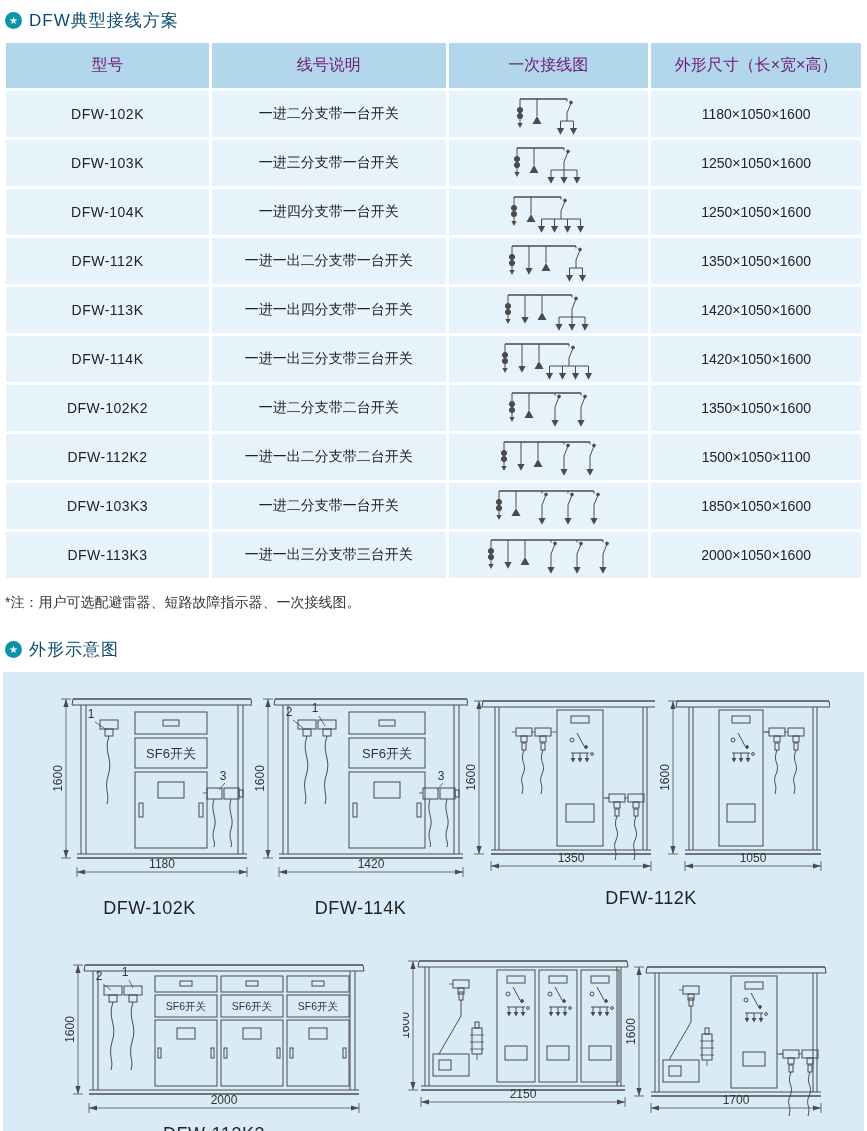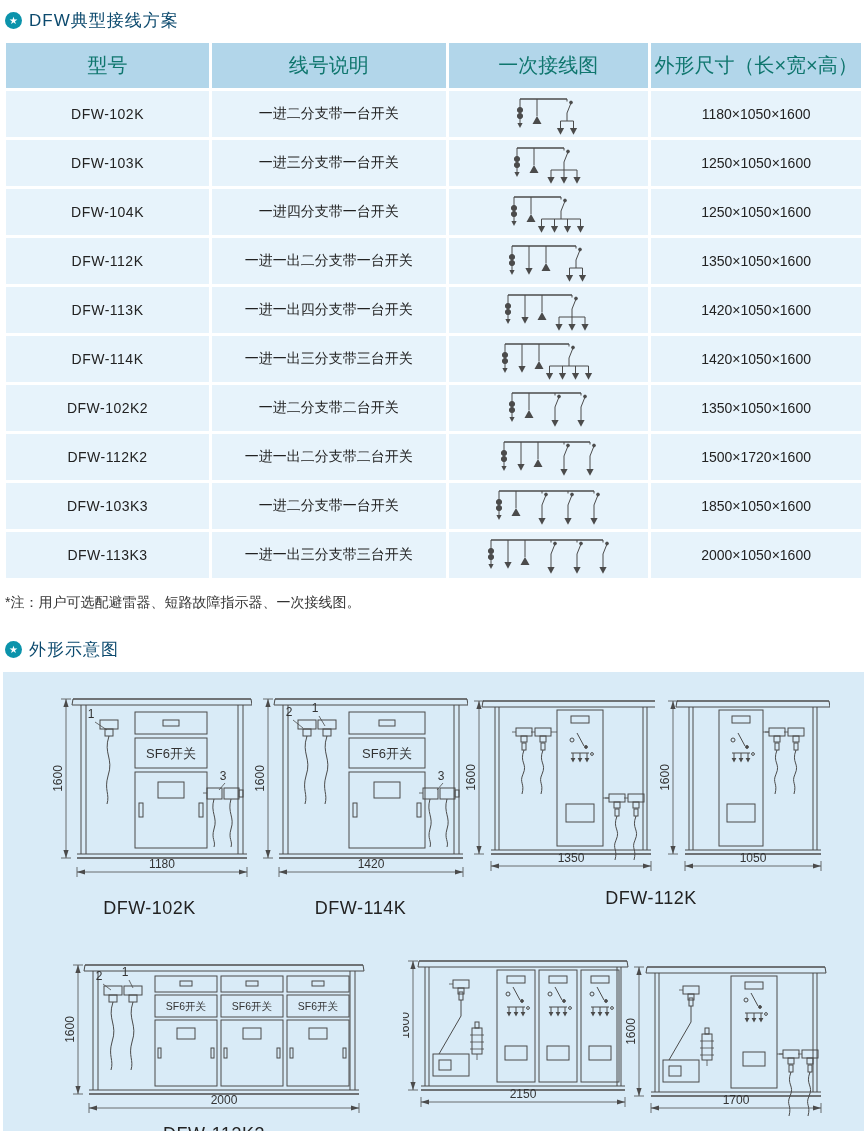--- a/index.html
+++ b/index.html
@@ -4,21 +4,21 @@
 <style>
   html,body{margin:0;padding:0;background:#ffffff;}
   body{width:867px;height:1131px;overflow:hidden;
        font-family:"Liberation Sans","DejaVu Sans",sans-serif;color:#2b2b2b;}
   .page{position:relative;width:867px;height:1131px;}
   .sec-title{display:flex;align-items:center;gap:7px;margin:0 0 0 5px;padding-top:9px;}
   .badge{width:17px;height:17px;border-radius:50%;background:#0b93ab;color:#fff;
          font-size:10px;line-height:17px;text-align:center;flex:0 0 auto;}
   .sec-title .t{color:#0c4a6e;font-size:17px;font-weight:normal;letter-spacing:1px;}
   table.spec{width:861px;margin:8px 3px 0;border-collapse:separate;border-spacing:3px;table-layout:fixed;}
-  table.spec th{background:#b2d6ea;height:43px;font-weight:normal;font-size:20px;color:#0f766e;}
+  table.spec th{background:#b2d6ea;height:43px;font-weight:normal;font-size:16px;color:#701a75;}
   table.spec td{background:#e7f3fb;height:44px;text-align:center;vertical-align:middle;font-size:14px;color:#222;}
   td.model{font-size:16px;letter-spacing:.5px;}
   td.dims{font-size:15px;}
   td.diag svg{display:block;margin:2px auto 0;}
   .note{margin:13px 0 0 5px;font-size:14px;color:#333;}
   .panel{position:relative;width:861px;height:495px;margin:11px 3px 0;background:#d9ebf7;}
   .drawing{position:absolute;}
   .caption{position:absolute;font-size:18px;color:#222;text-align:center;letter-spacing:.5px;}
   .legend{position:absolute;left:0;right:0;top:254px;text-align:center;font-size:14.5px;color:#222;}
   svg text{font-family:"Liberation Sans","DejaVu Sans",sans-serif;}
@@ -270,21 +270,21 @@
               <line x1="73" y1="8" x2="69" y2="18" stroke="#4b4b4b" stroke-width="1"></line>
               <line x1="69" y1="18" x2="69" y2="31" stroke="#4b4b4b" stroke-width="1"></line>
               <polygon points="65.4,31 72.6,31 69,37.84" fill="#4b4b4b"></polygon>
               <line x1="95" y1="4" x2="95" y2="6.5" stroke="#4b4b4b" stroke-width="1"></line>
               <circle cx="99" cy="7.5" r="1.4" fill="#4b4b4b" stroke="#4b4b4b"></circle>
               <line x1="99" y1="8" x2="95" y2="18" stroke="#4b4b4b" stroke-width="1"></line>
               <line x1="95" y1="18" x2="95" y2="31" stroke="#4b4b4b" stroke-width="1"></line>
               <polygon points="91.4,31 98.6,31 95,37.84" fill="#4b4b4b"></polygon>
             </svg>
           </td>
-          <td class="dims">1500×1720×1600</td>
+          <td class="dims">1500×1050×1100</td>
         </tr>
         <tr>
           <td class="model">DFW-103K3</td>
           <td class="desc">一进二分支带一台开关</td>
           <td class="diag">
             <svg width="116" height="40" viewBox="0 0 116 40">
               <line x1="9" y1="4" x2="104" y2="4" stroke="#4b4b4b" stroke-width="1.3"></line>
               <line x1="9" y1="4" x2="9" y2="12" stroke="#4b4b4b" stroke-width="1"></line>
               <circle cx="9" cy="15" r="2.6" fill="#4b4b4b" stroke="#4b4b4b"></circle>
               <circle cx="9" cy="21" r="2.6" fill="#4b4b4b" stroke="#4b4b4b"></circle>

